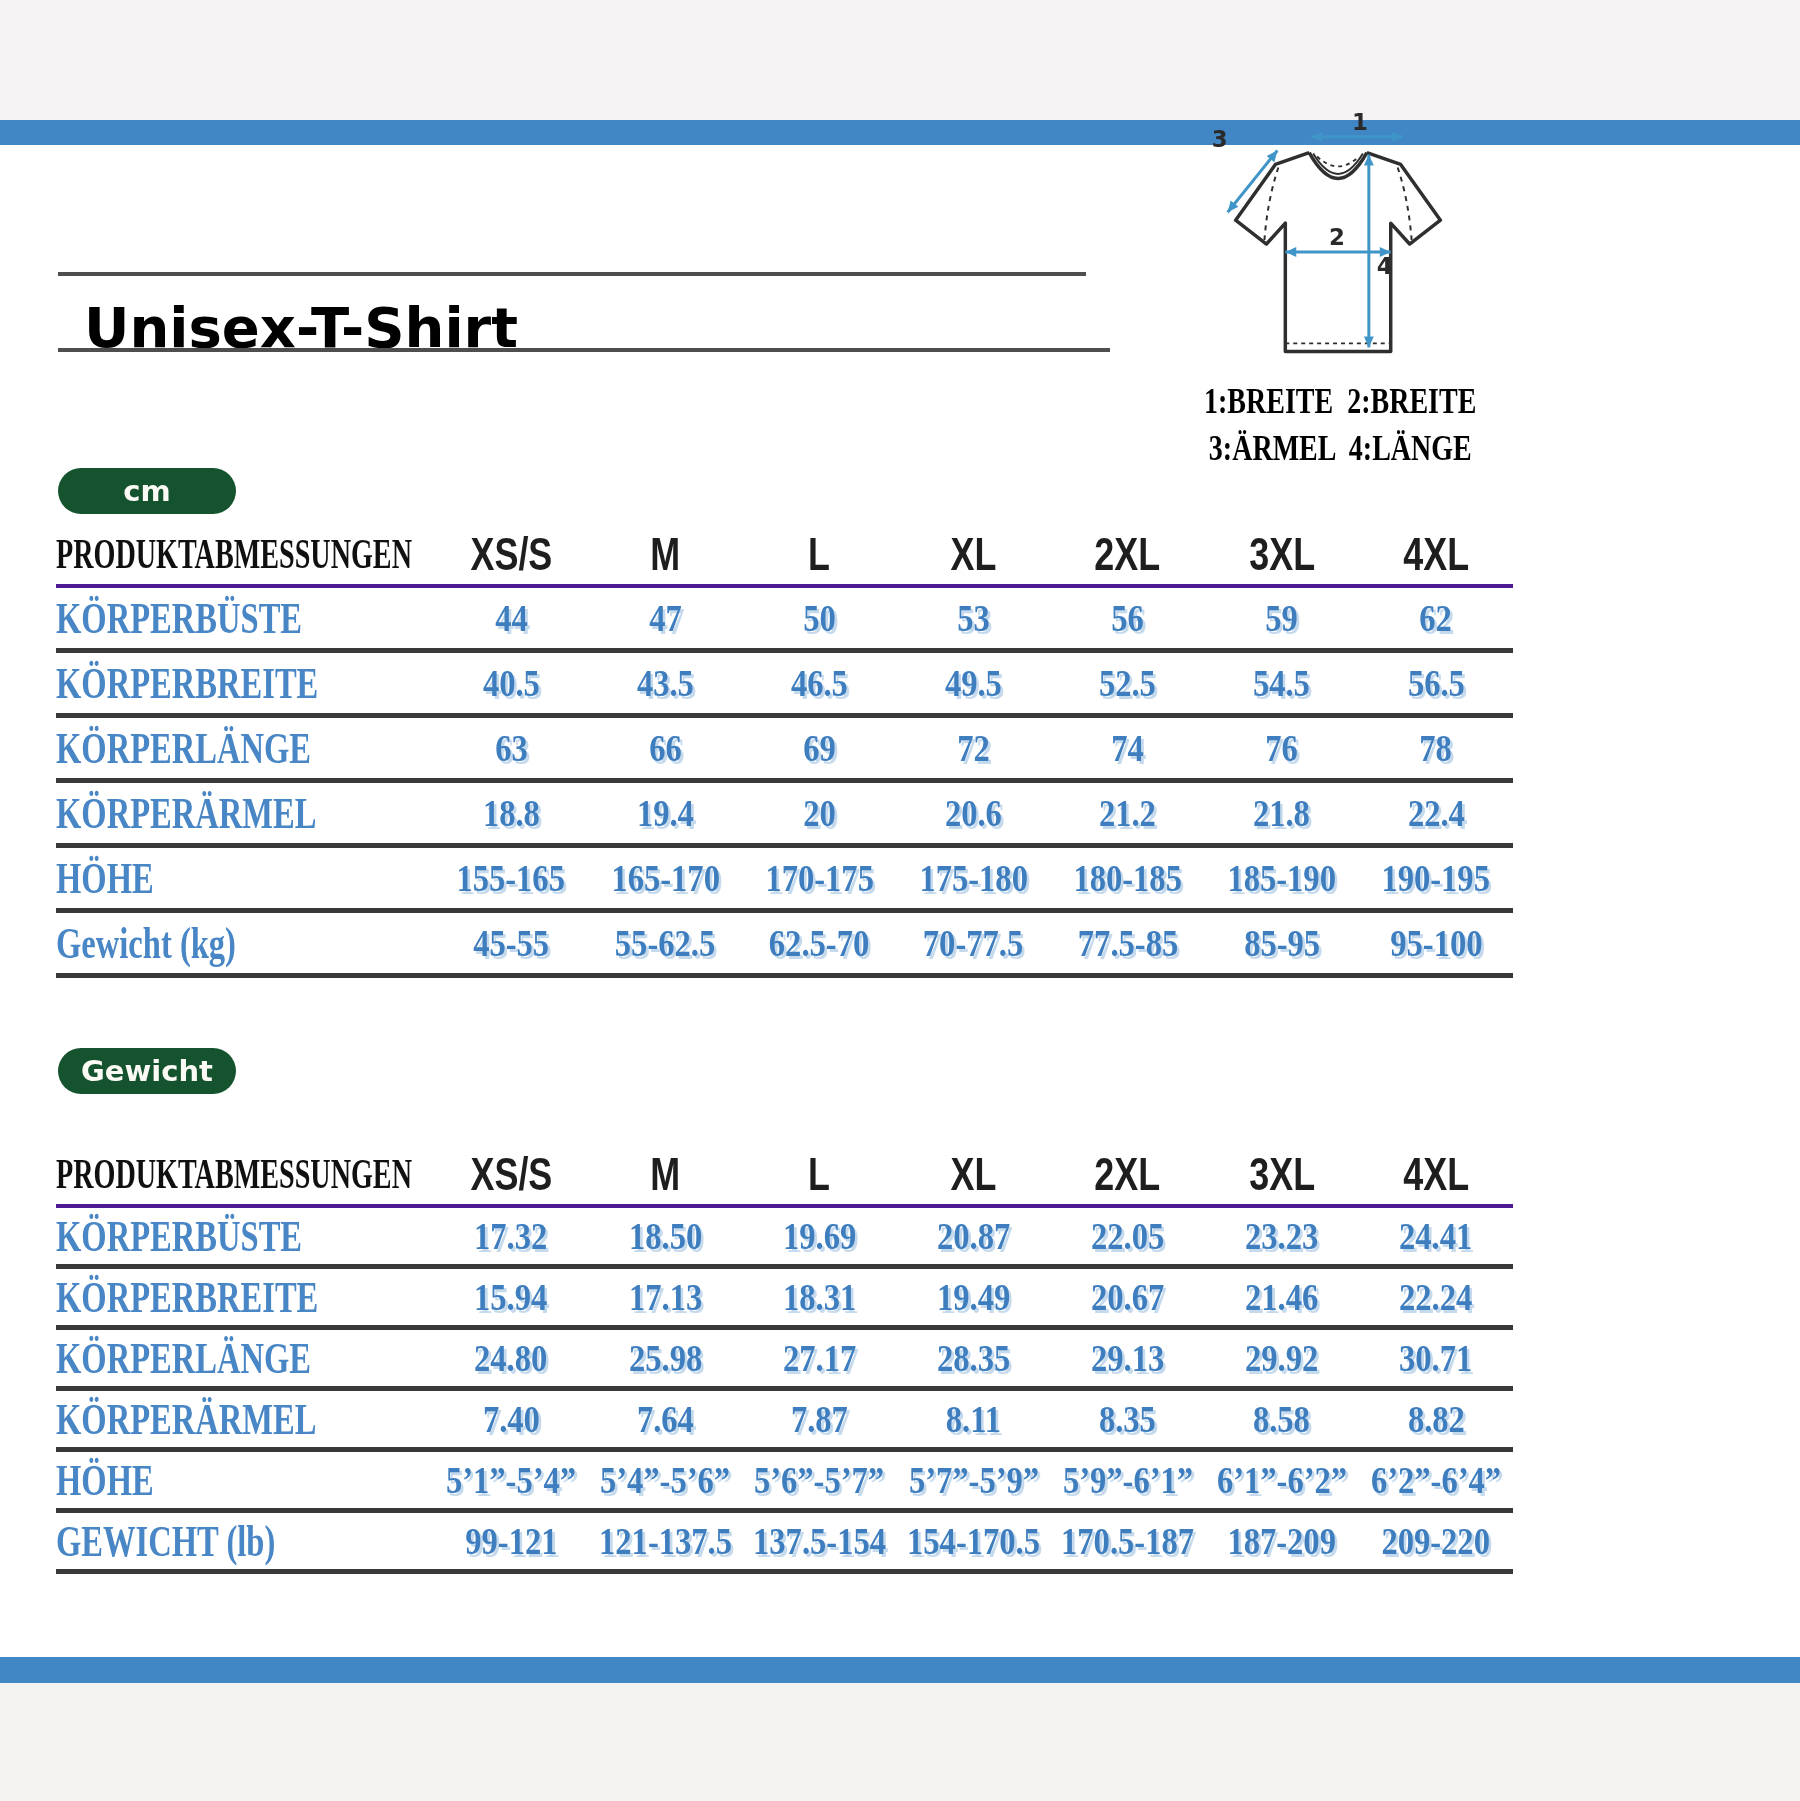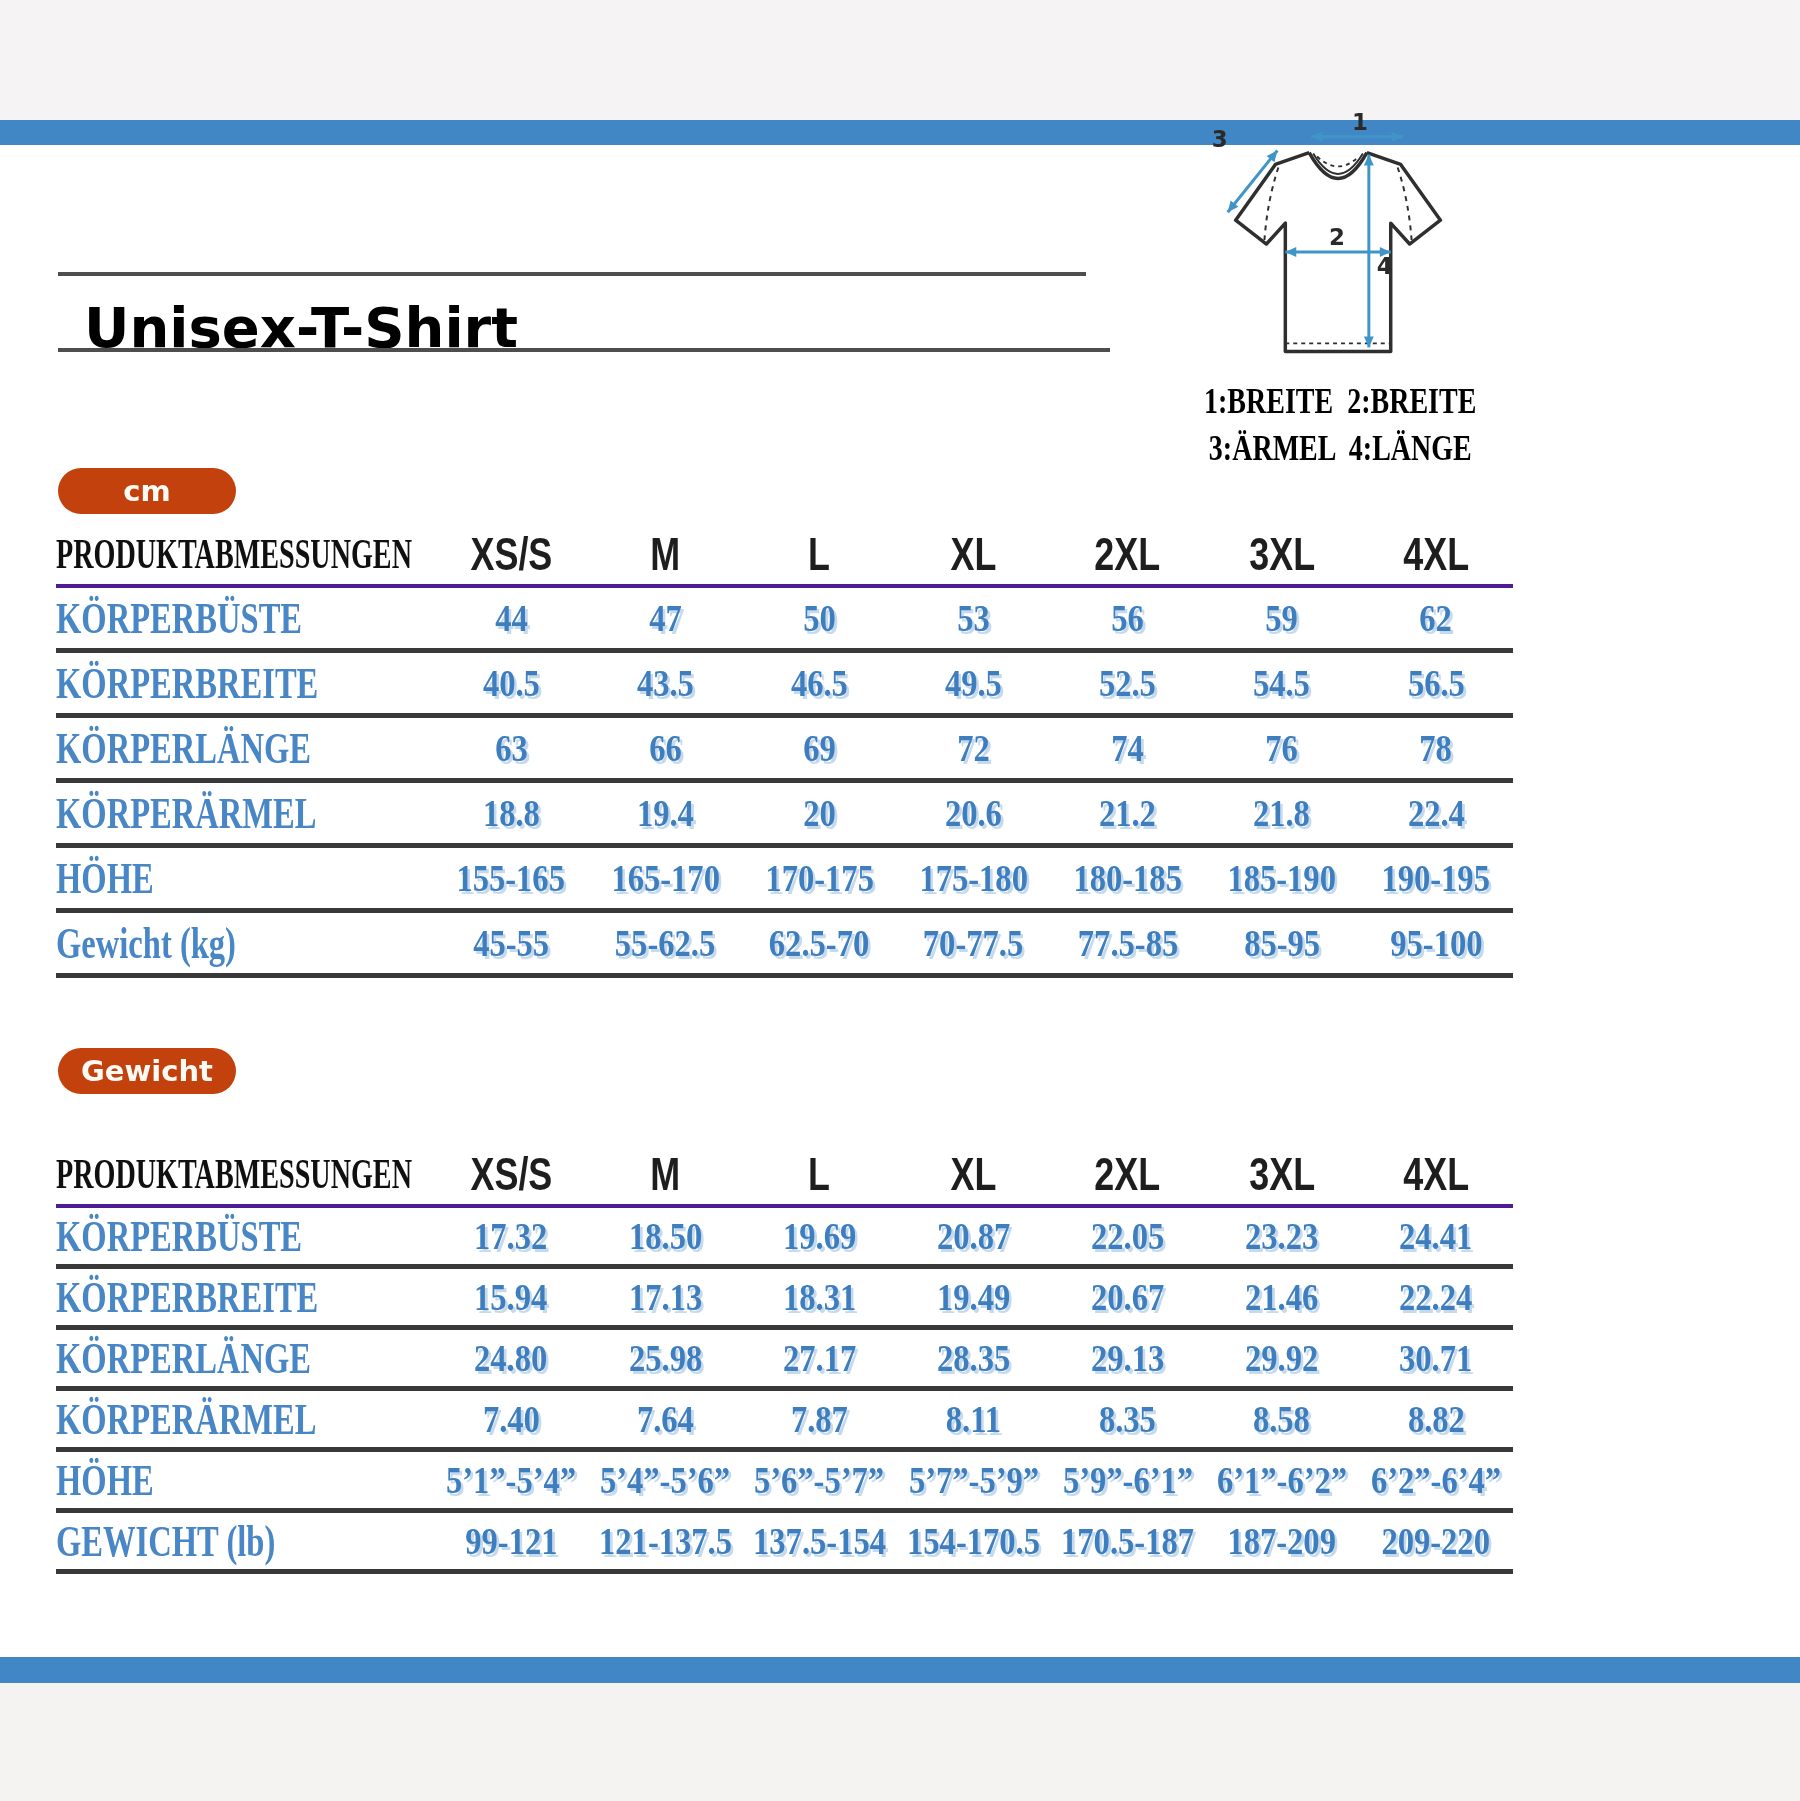--- a/index.html
+++ b/index.html
@@ -26,21 +26,21 @@
 
   .diagram { position:absolute; left:1168px; top:112px; width:348px; height:270px; }
   .legend {
     position:absolute; left:1140px; top:378px; width:400px; text-align:center;
     font-weight:bold; font-size:35px; color:#000000; line-height:47px;
   }
   .legend-line .squeeze { display:inline-block; transform:scaleX(0.80); transform-origin:50% 50%; white-space:pre; }
 
   .badge {
     position:absolute; left:58px; width:178px; height:46px; border-radius:23px;
-    background:#c2410c; color:#fcfaf5; font-family:"DejaVu Sans", sans-serif;
+    background:#14532d; color:#fcfaf5; font-family:"DejaVu Sans", sans-serif;
     font-weight:bold; font-size:29px; display:flex; align-items:center; justify-content:center;
   }
   .badge-cm { top:468px; }
   .badge-in { top:1048px; }
 
   table.size-table { position:absolute; left:56px; width:1457px; border-collapse:collapse; table-layout:fixed; }
   #table-cm { top:524px; }
   #table-in { top:1144px; }
   .size-table th, .size-table td { padding:0; margin:0; vertical-align:middle; }
   .size-table thead th { height:60px; border-bottom:4px solid #4c1d95; }

